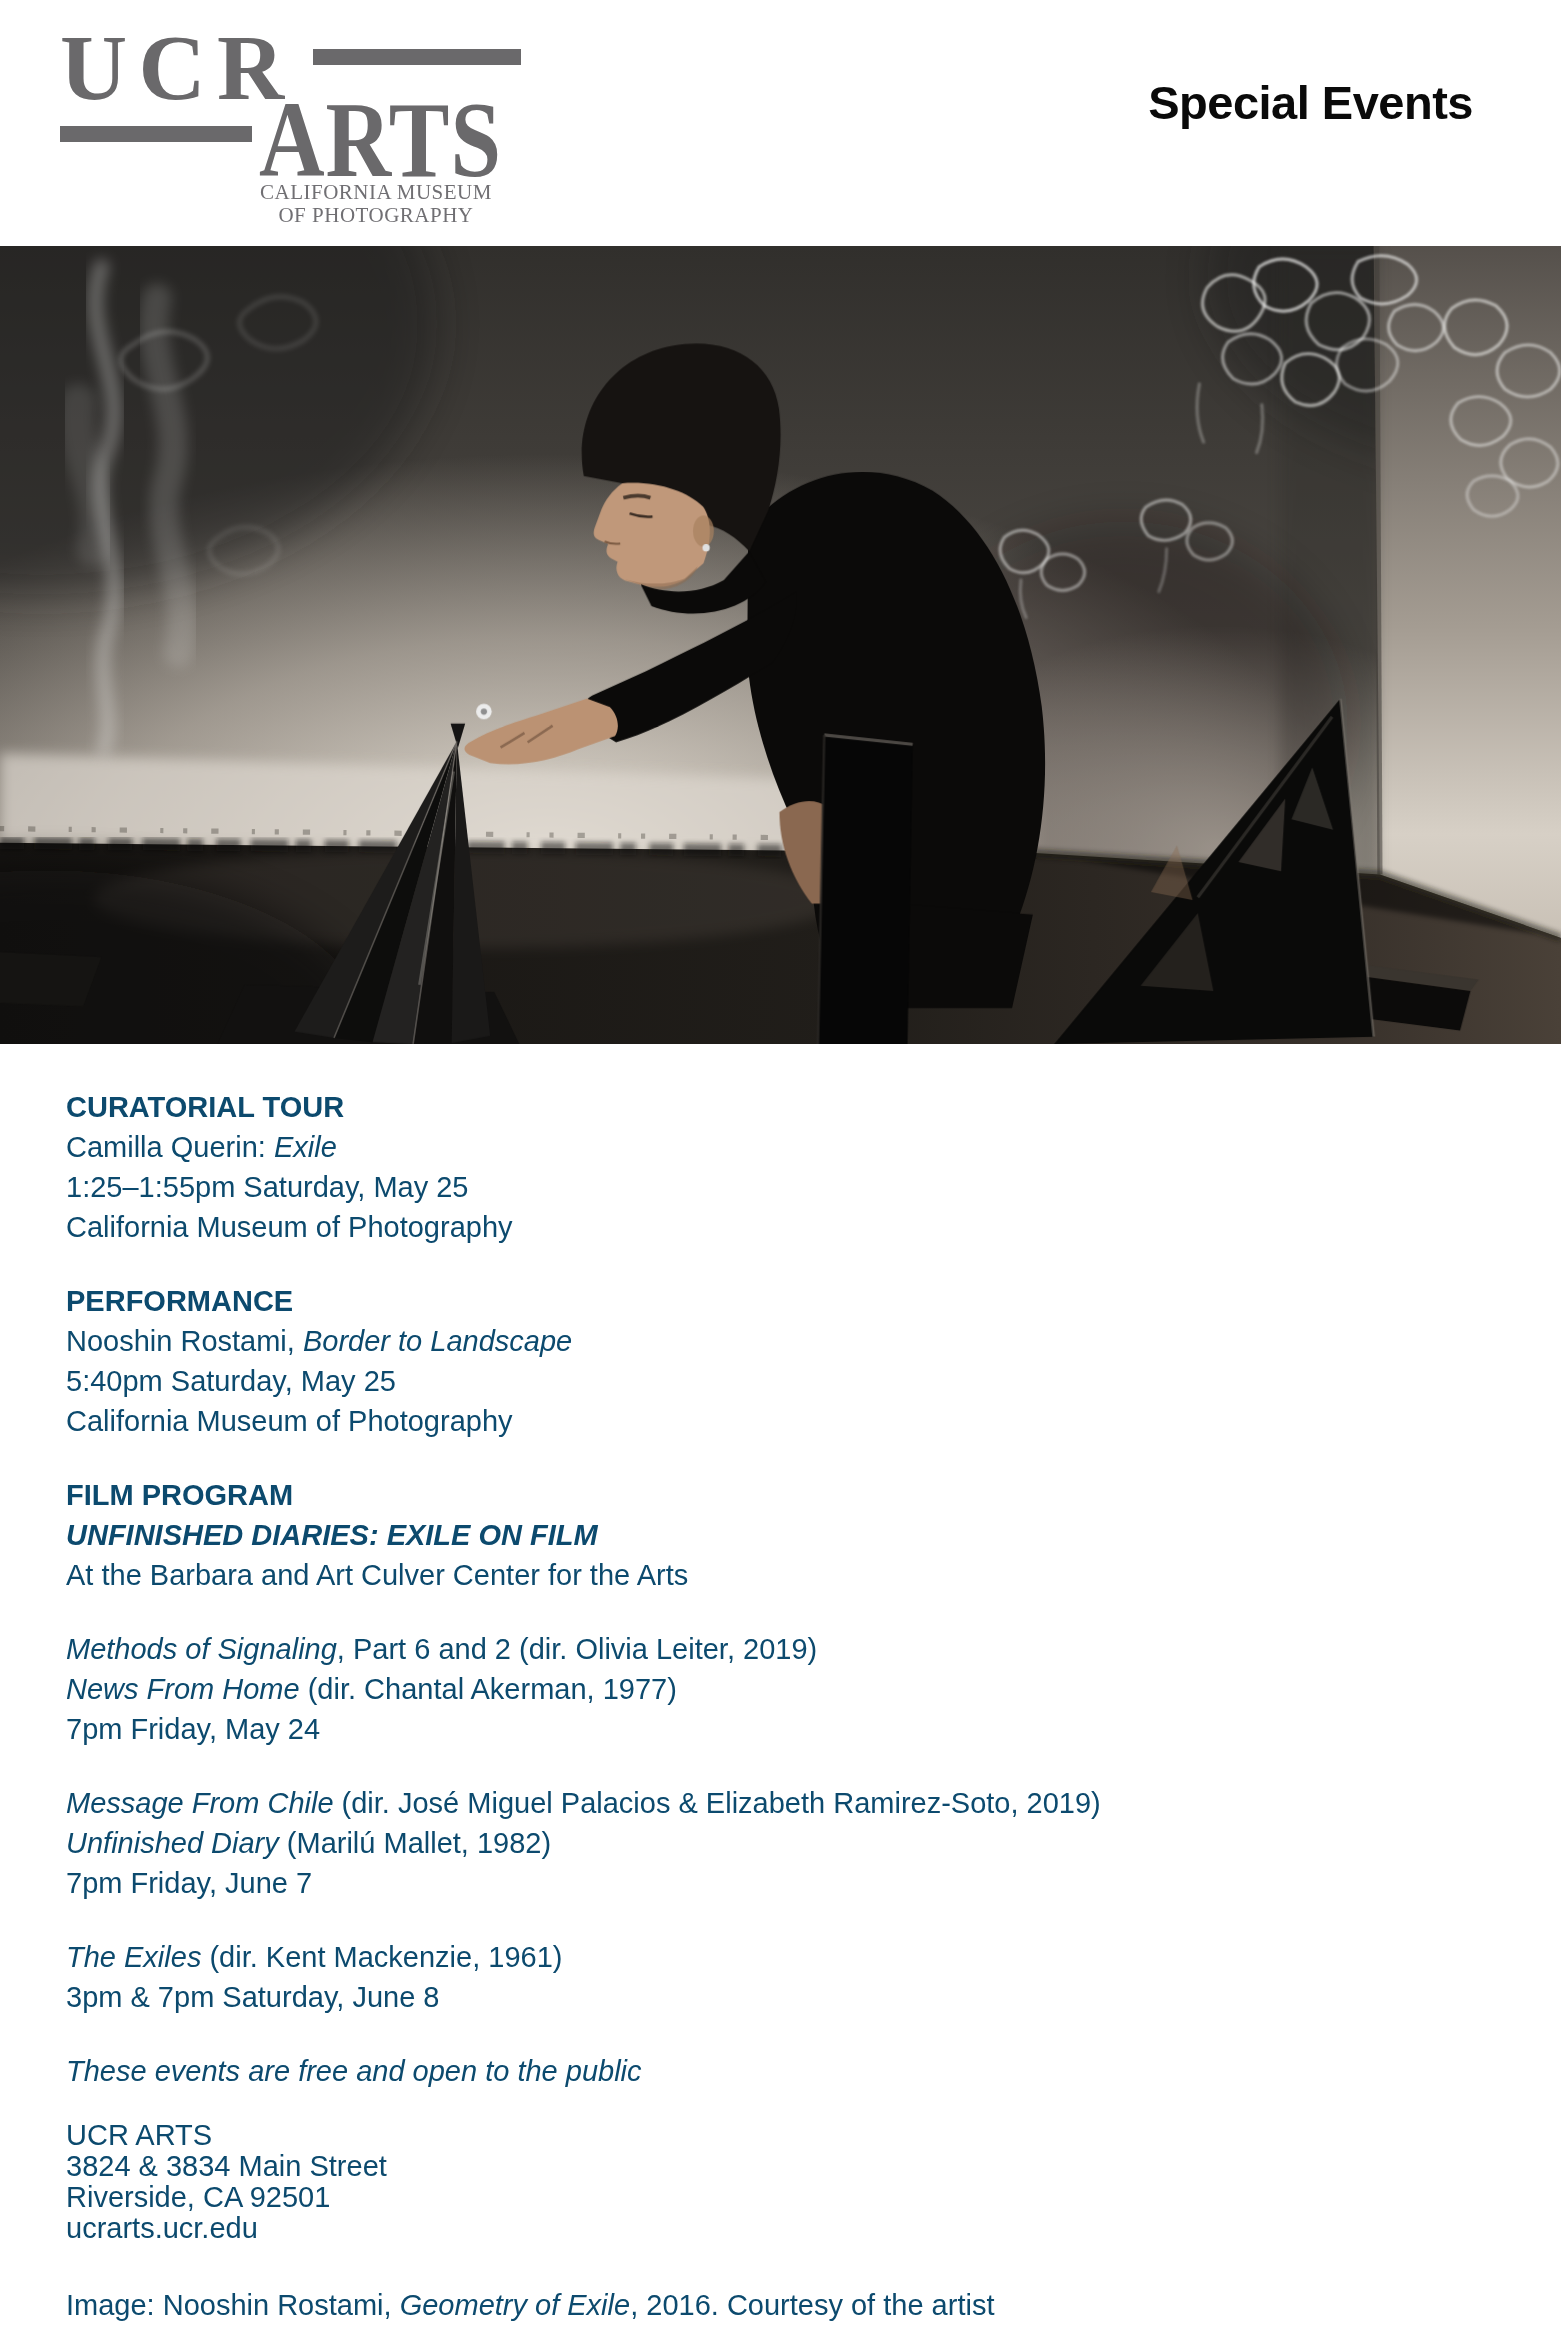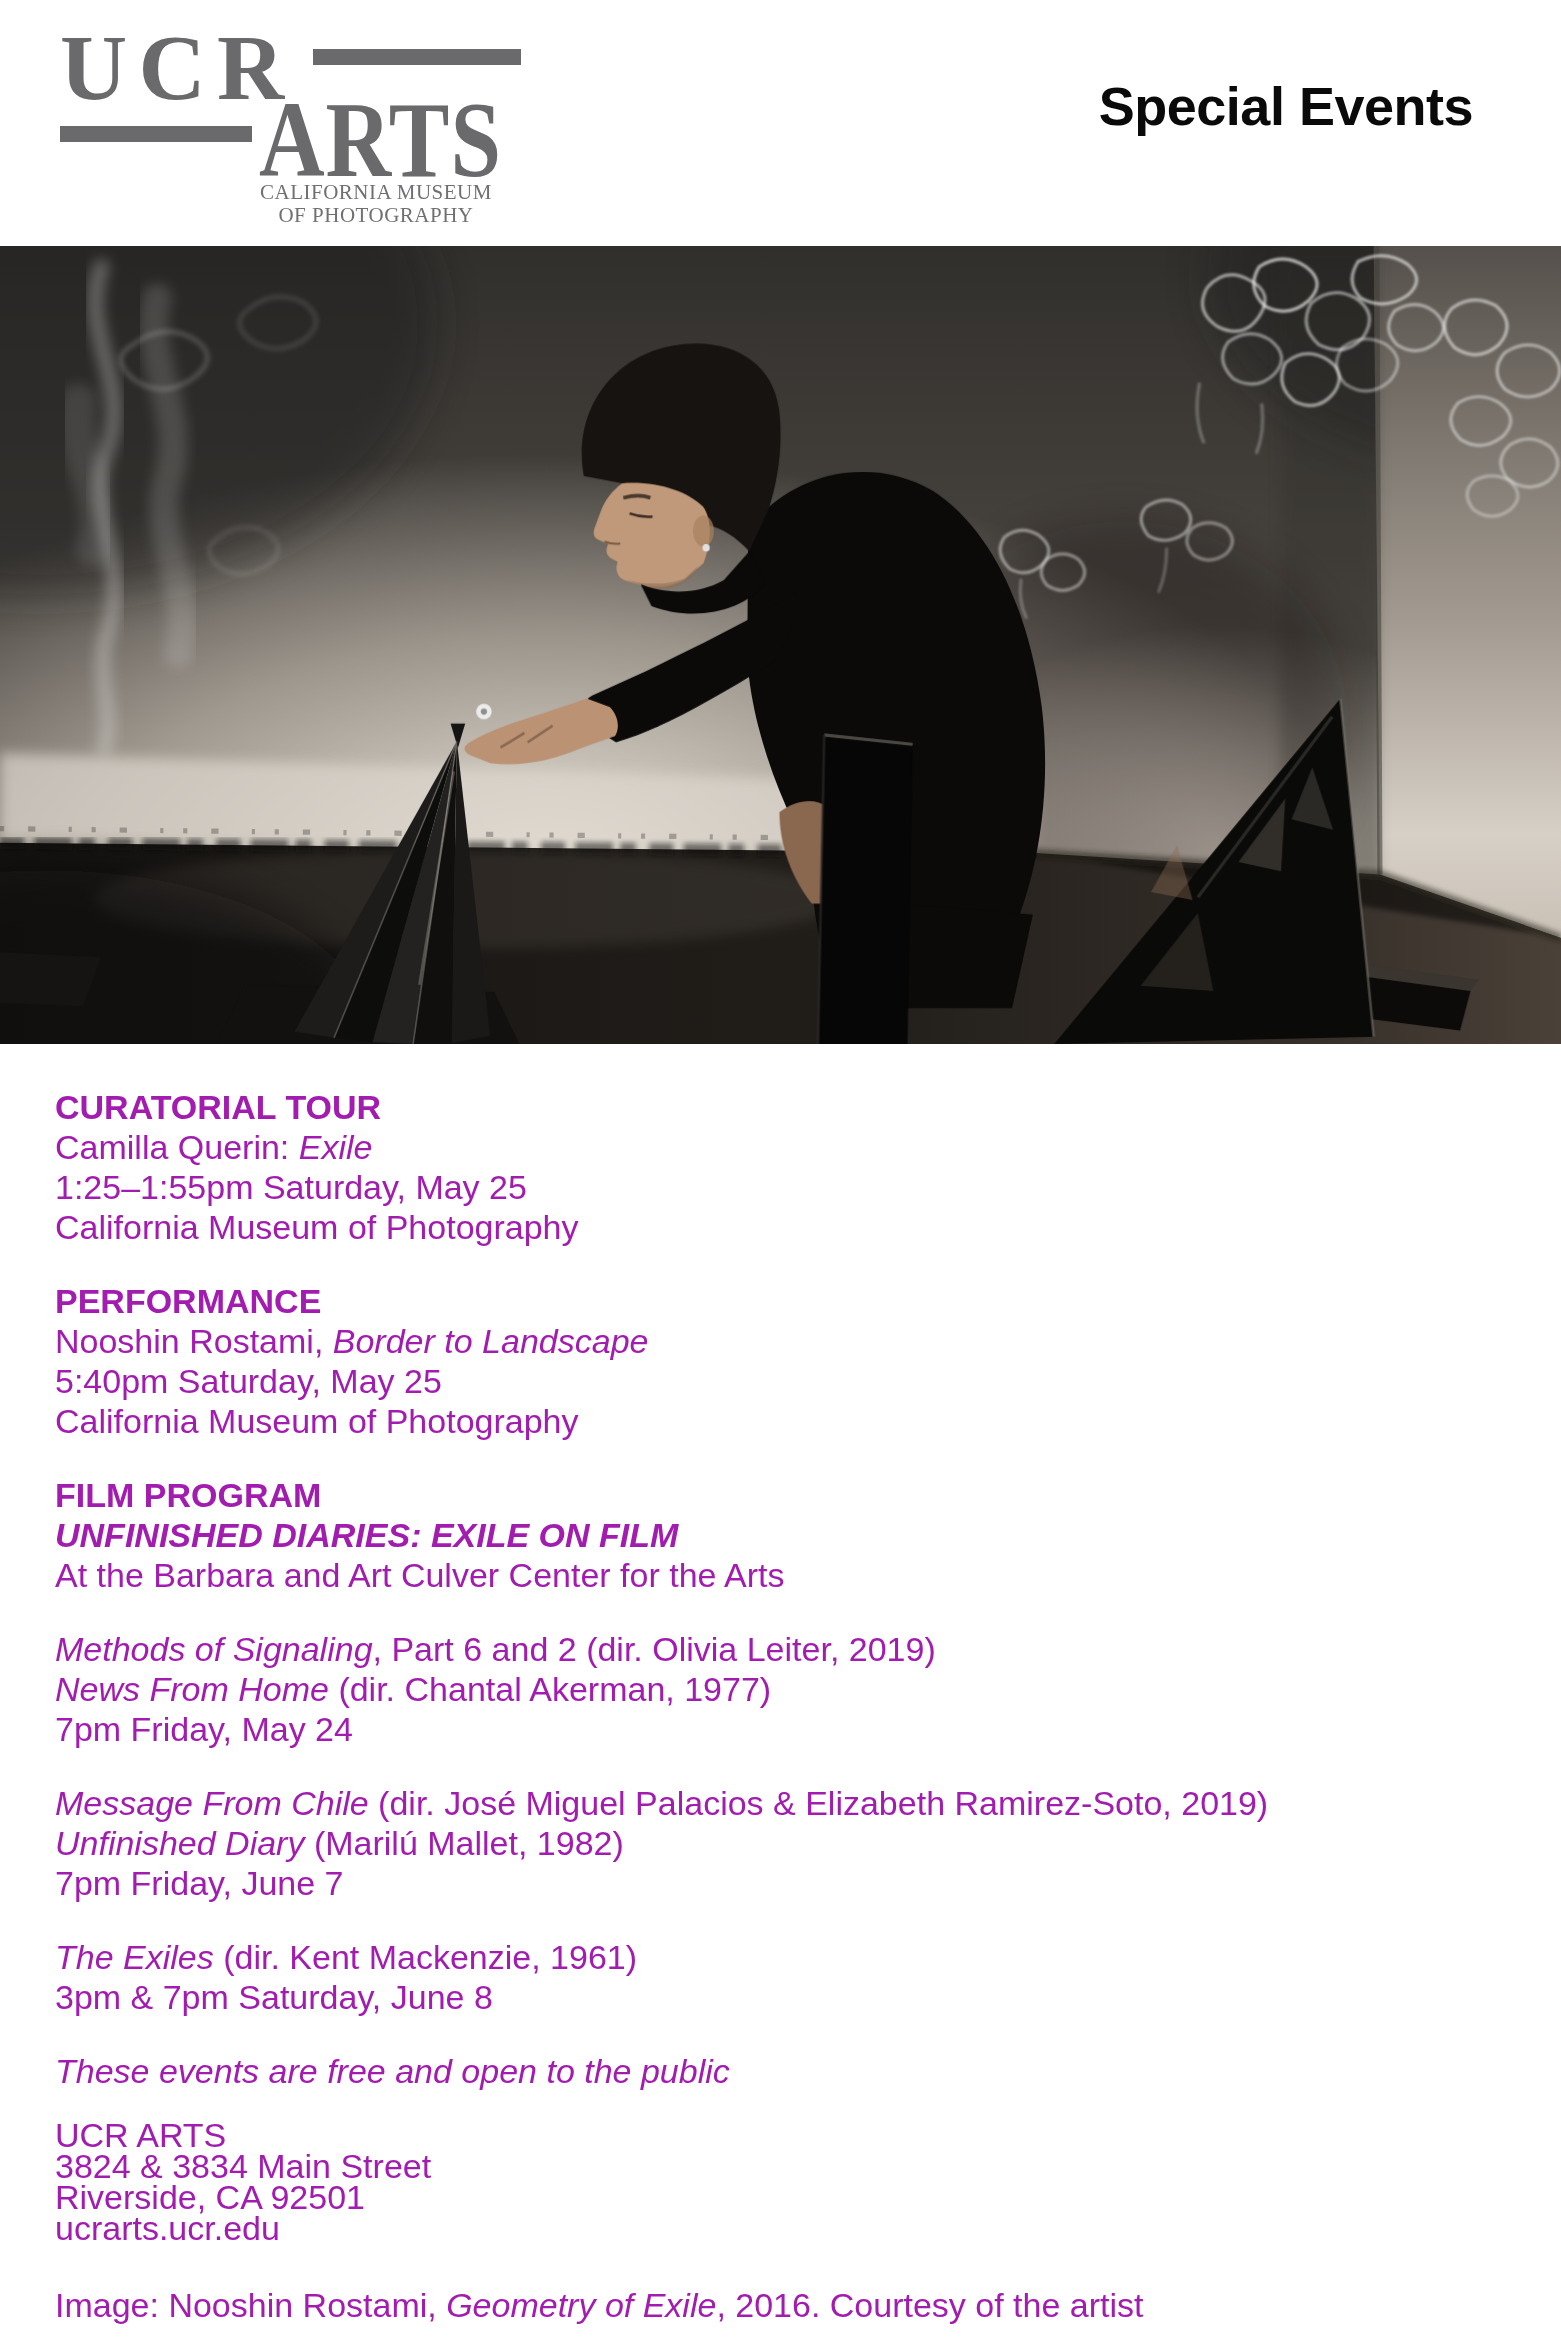--- a/index.html
+++ b/index.html
@@ -10,30 +10,30 @@
   .logo{position:absolute;left:60px;top:5.2px;width:494px;height:229px;color:#6a696b;font-family:Liberation Serif, serif;}
   .logo .ucr{position:absolute;left:0;top:15.6px;font-size:93px;font-weight:700;
              letter-spacing:11.4px;line-height:1;}
   .logo .bar-top{position:absolute;left:253px;top:44px;width:208px;height:15.6px;background:#6a696b;}
   .logo .bar-left{position:absolute;left:0;top:121px;width:192px;height:15.6px;background:#6a696b;}
   .logo .arts{position:absolute;left:199px;top:82px;font-size:107px;font-weight:700;
               line-height:1;letter-spacing:1px;transform:scaleX(.85);transform-origin:0 0;}
   .logo .subtitle{position:absolute;left:200px;top:176px;font-size:21px;line-height:22.4px;
                   letter-spacing:0.5px;color:#706f73;font-weight:400;text-align:center;}
 
-  .title{position:absolute;top:79px;right:88px;margin:0;font-size:54px;font-weight:700;
+  .title{position:absolute;top:79px;right:88px;margin:0;font-size:47px;font-weight:700;
          letter-spacing:-0.5px;line-height:1;color:#0a0a0a;}
 
   
   figure.photo{position:absolute;left:0;top:246px;width:1561px;height:798px;margin:0;}
   figure.photo svg{display:block;width:100%;height:100%;}
 
   
-  main.listings{position:absolute;left:55px;top:1087px;width:1457px;
-                font-size:34px;line-height:40px;color:#a21caf;}
+  main.listings{position:absolute;left:66px;top:1087px;width:1457px;
+                font-size:29px;line-height:40px;color:#0c4a6e;}
   main.listings section{margin:0 0 34px 0;}
   main.listings section.free{margin-bottom:29px;font-style:italic;}
   main.listings section.address{line-height:31px;margin-bottom:41px;}
   main.listings section.credit{margin-bottom:0;}
   .b{font-weight:700;}
   .it{font-style:italic;}
 </style>
 </head>
 <body>
 

